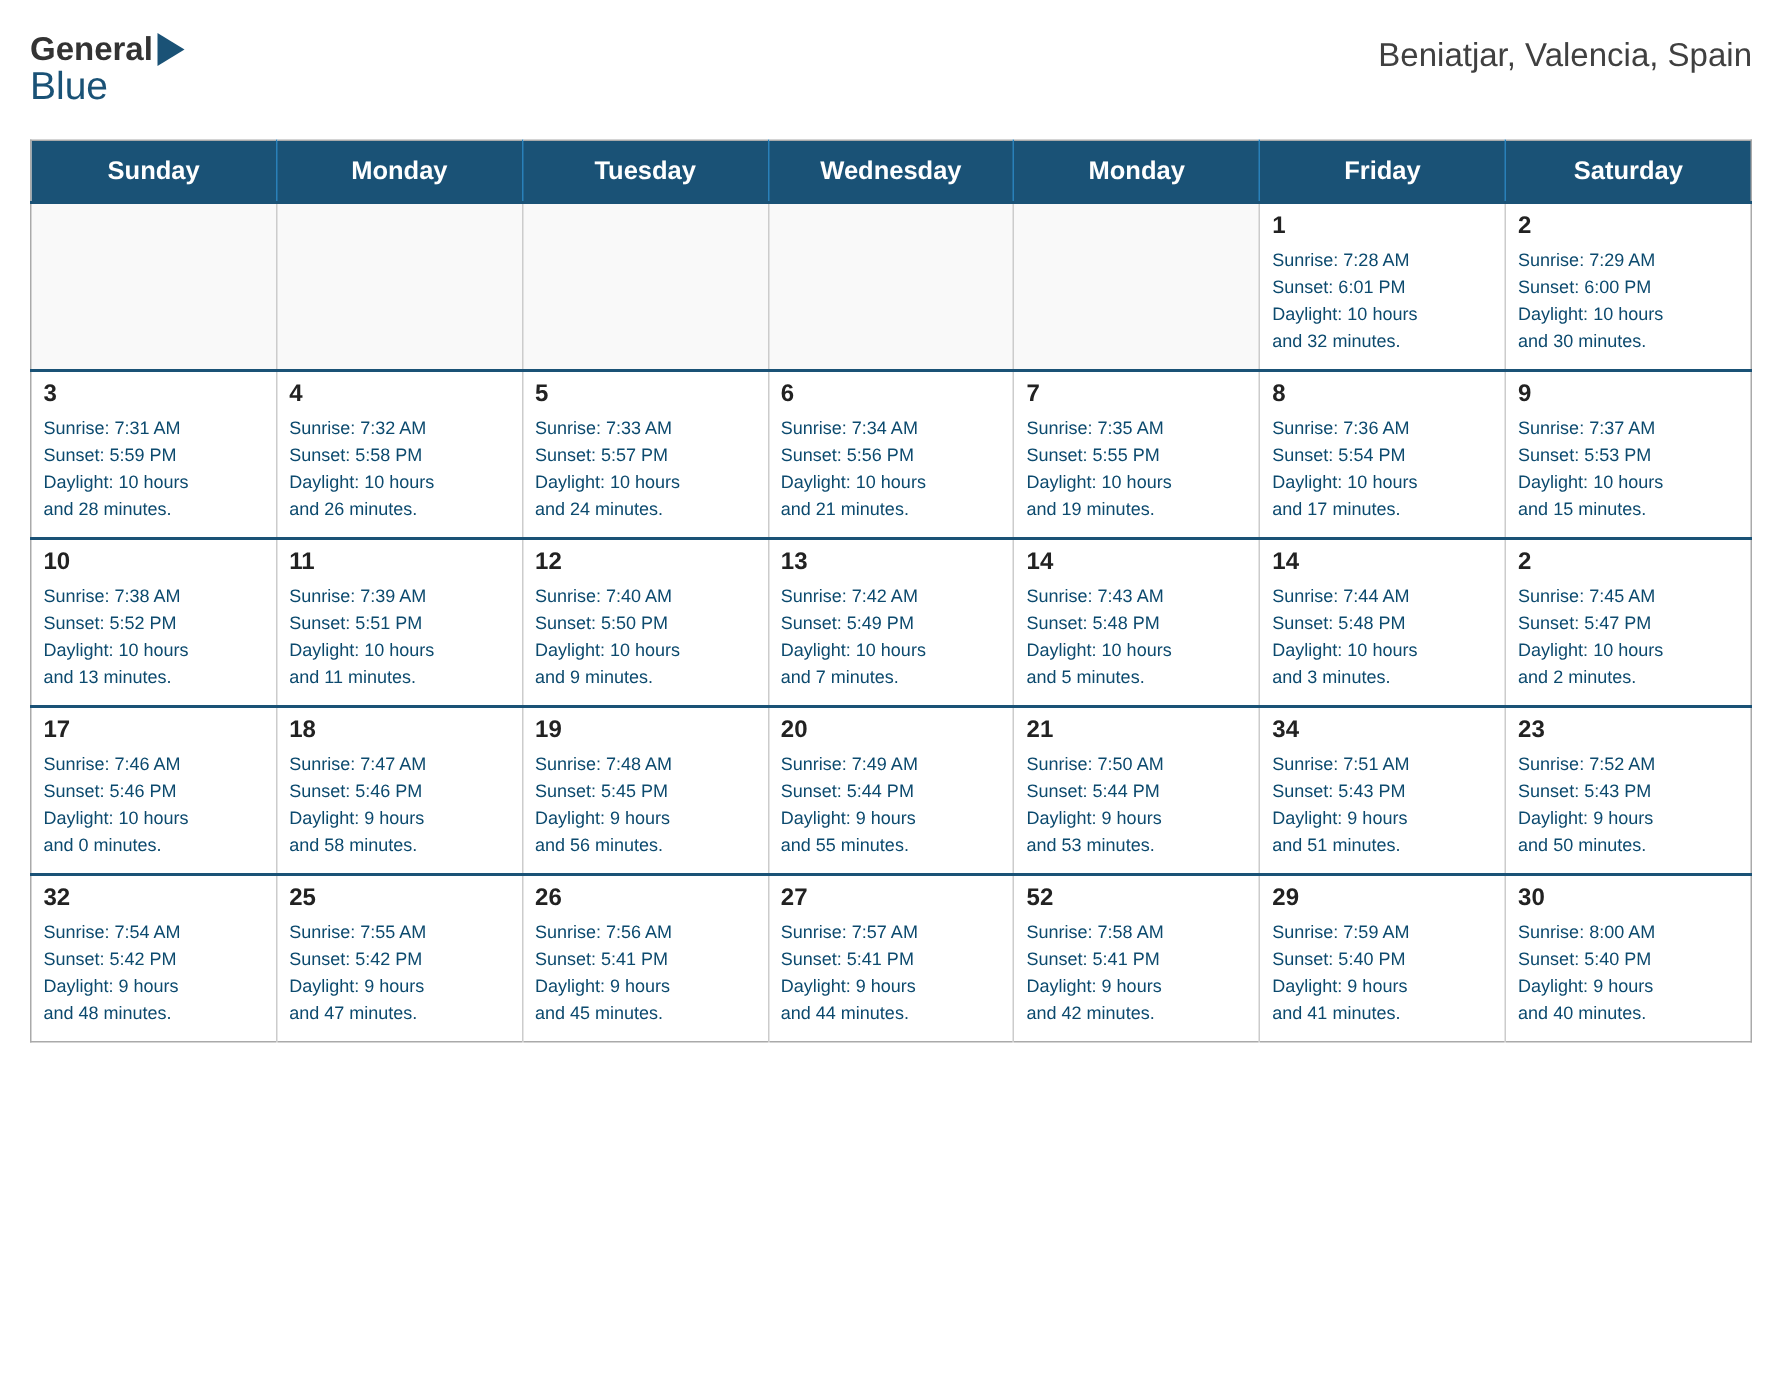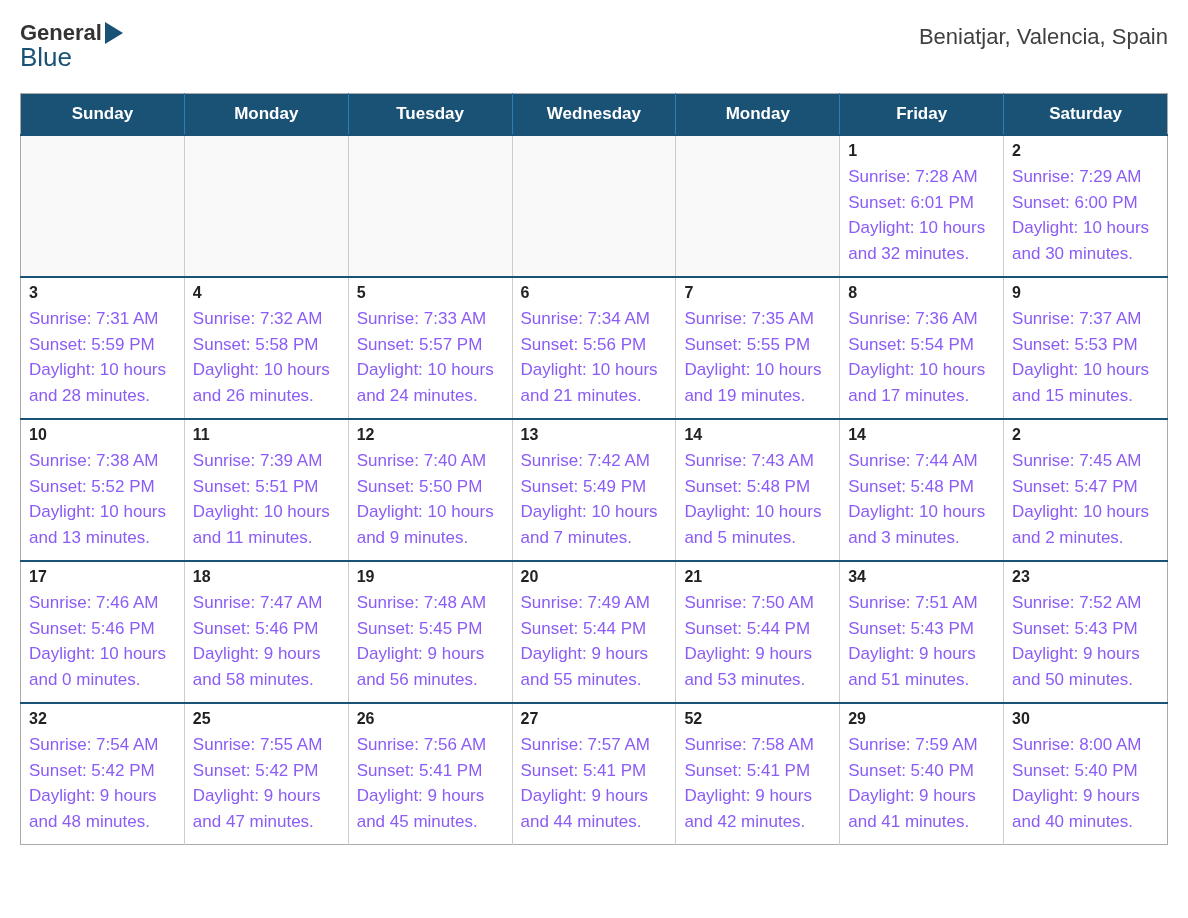--- a/index.html
+++ b/index.html
@@ -80,23 +80,23 @@
       border-right: none;
     }
     .day-number {
       font-size: 16px;
       font-weight: bold;
       color: #222;
       display: block;
       margin-bottom: 4px;
     }
     .day-info {
-      font-size: 17px;
+      font-size: 12px;
       line-height: 1.5;
-      color: #8b5cf6;
+      color: #0c4a6e;
     }
     .empty-cell {
       background: #f9f9f9;
     }
     .logo-wrapper {
       display: flex;
       flex-direction: column;
       align-items: flex-start;
     }
     .logo-row1 {

